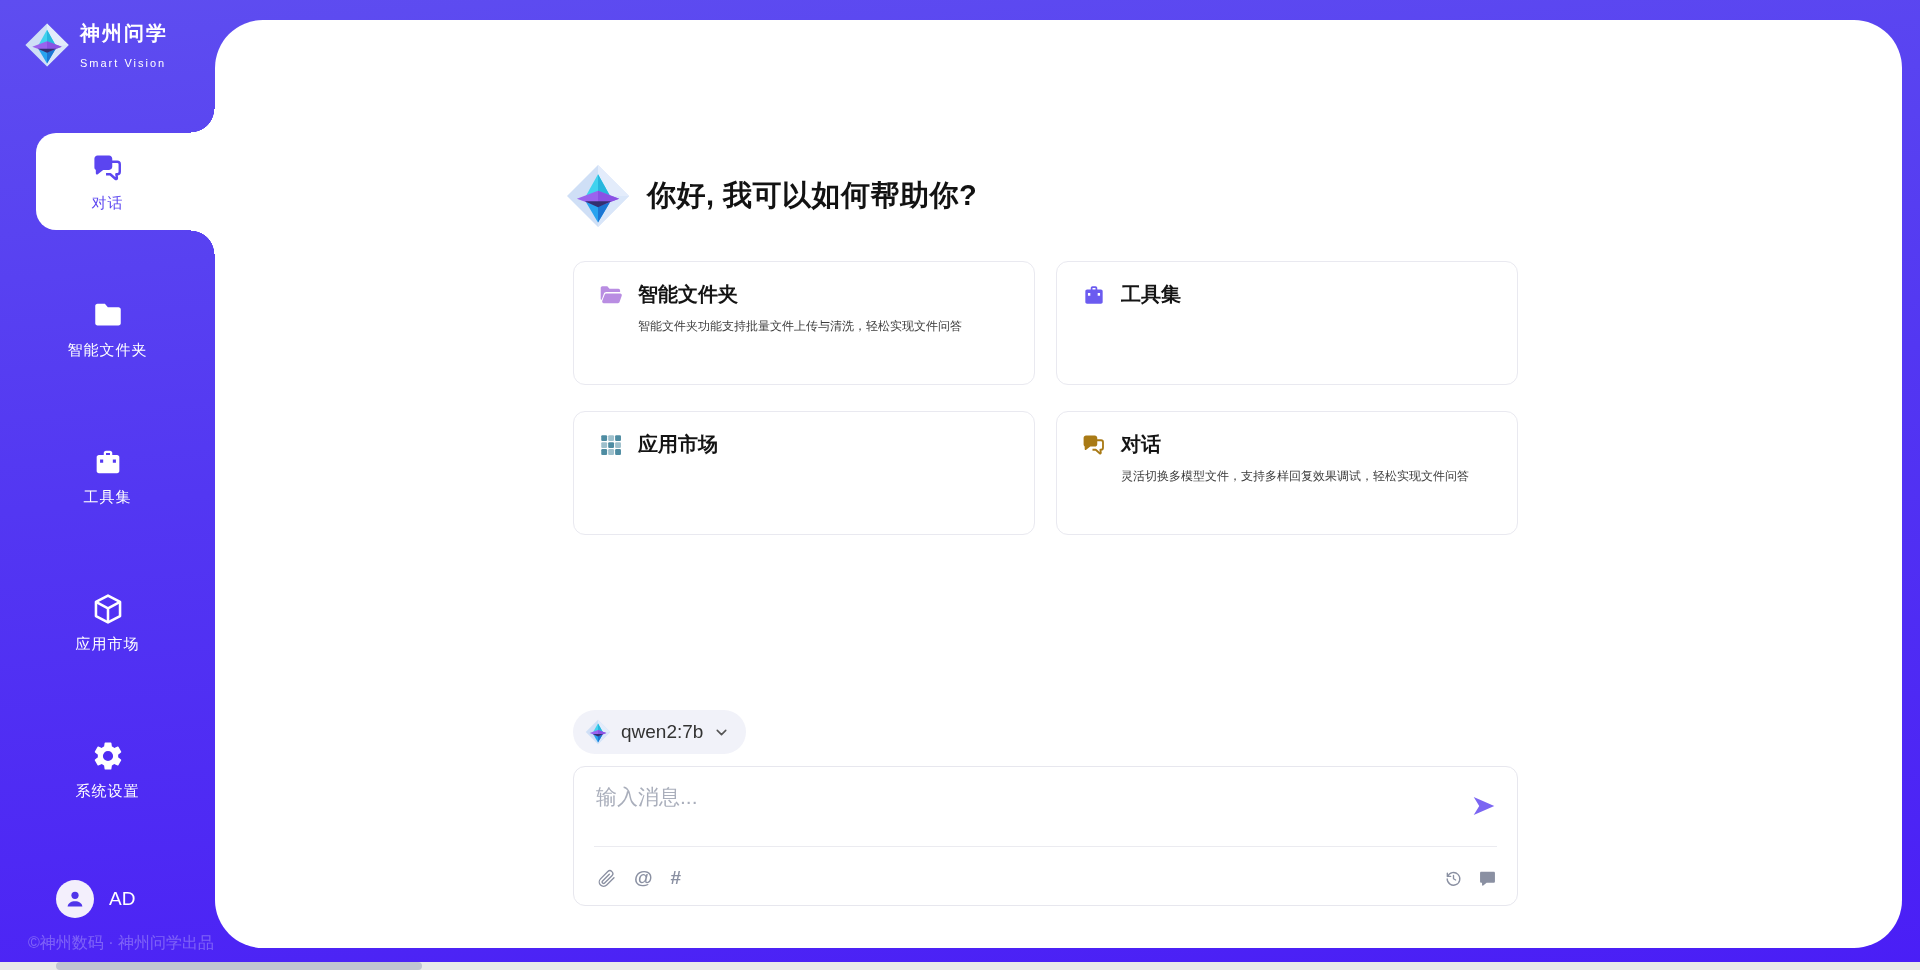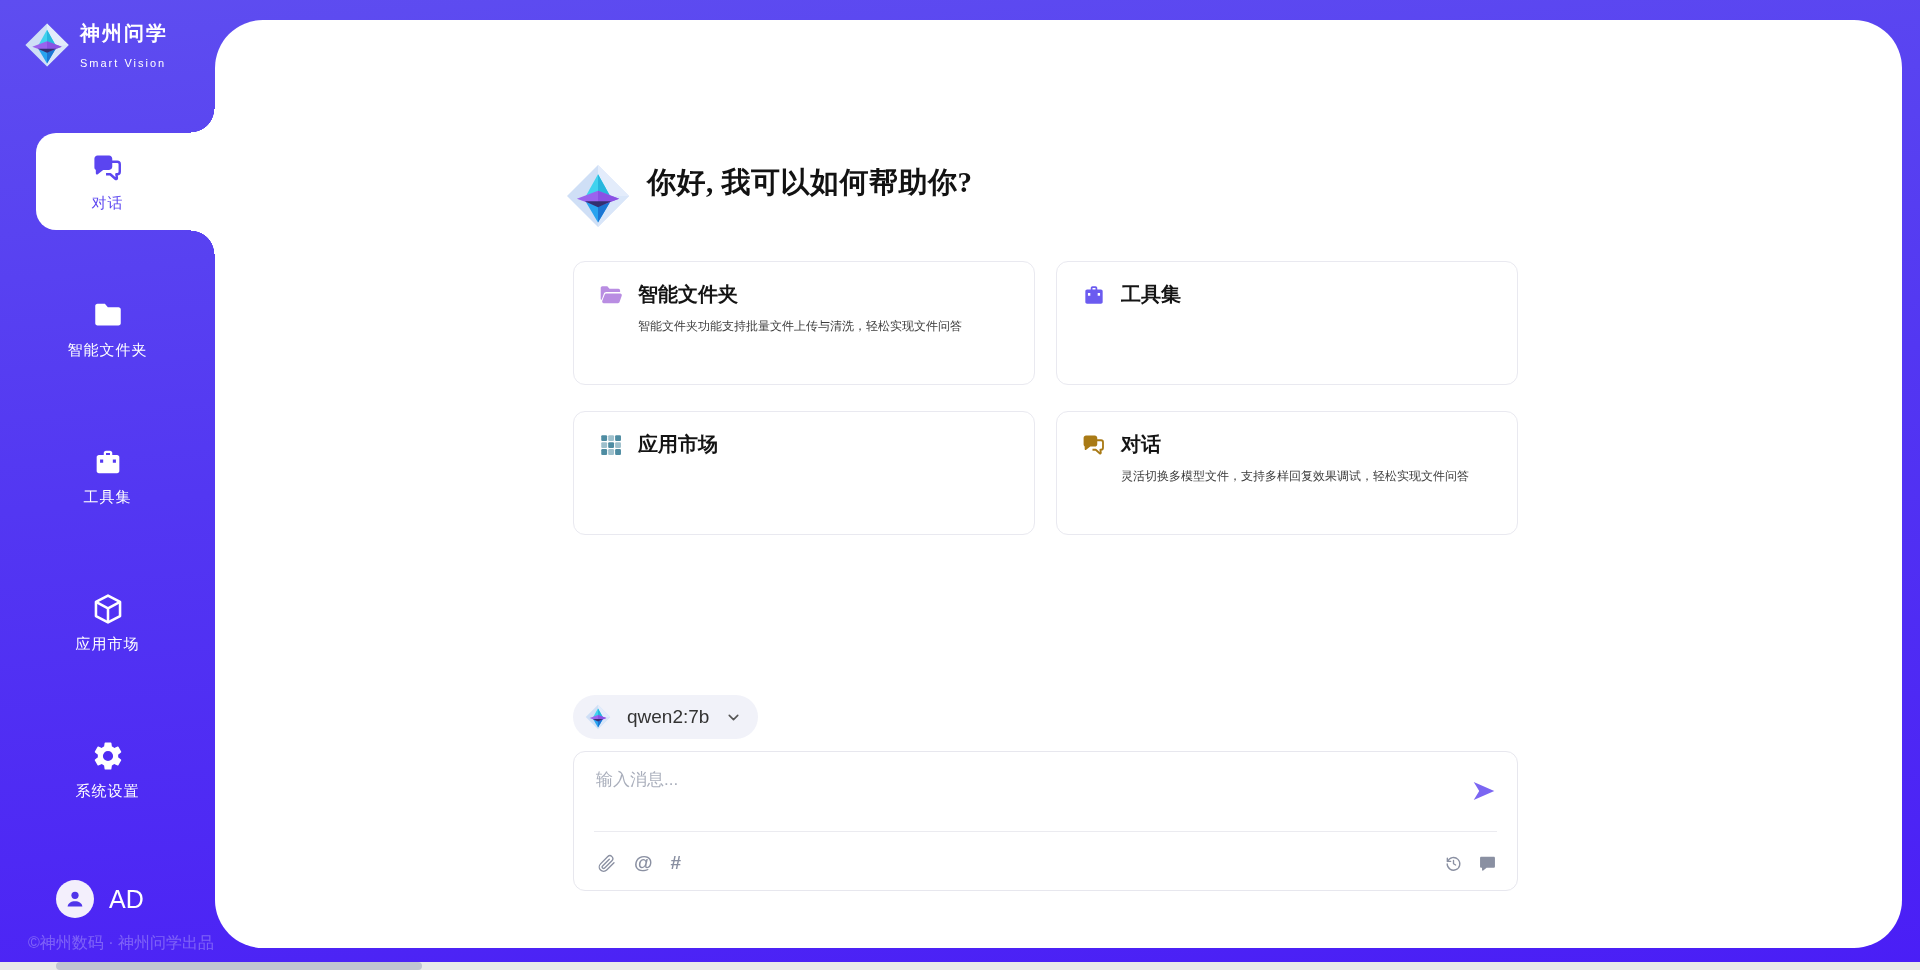--- a/index.html
+++ b/index.html
@@ -44,25 +44,25 @@
   .nav-item.active .tabbg::after {
     content:''; position:absolute; right:0; bottom:-24px; width:24px; height:24px;
     background:radial-gradient(circle 24px at 0 100%, rgba(0,0,0,0) 23px, #fff 23.5px);
   }
   .nav-item .nicon, .nav-item .nlabel { z-index:1; }
 
   .user { position:absolute; bottom:52px; left:56px; display:flex; align-items:center; gap:15px; }
   .avatar { width:38px; height:38px; border-radius:50%; background:#f3effc;
     display:flex; align-items:center; justify-content:center; }
   .avatar svg { width:24px; height:24px; color:#4f35ea; }
-  .user-name { color:#fff; font-size:25px; }
+  .user-name { color:#fff; font-size:19px; }
   .side-footer { position:absolute; bottom:16px; left:28px; color:rgba(255,255,255,.28); font-size:16px; white-space:nowrap; }
 
   
-  .greeting { display:flex; align-items:flex-start; gap:16px; margin-left:-8px;font-family:Liberation Serif, serif; }
+  .greeting { display:flex; align-items:center; gap:16px; margin-left:-8px; }
   .greeting svg { width:66px; height:66px; }
   .greeting h1 { font-size:29px; font-weight:700; color:#121212; letter-spacing:.5px; }
 
   
   .cards { margin-top:32px; display:grid; grid-template-columns:462px 462px; gap:26px 21px; }
   .card {
     border:1px solid #e9e9f0; border-radius:12px; background:#fff;
     padding:19px 24px 20px; cursor:pointer; height:124px;
   }
   .card-head { display:flex; align-items:center; gap:14px; }
@@ -70,34 +70,34 @@
   .card-title { font-size:20px; font-weight:700; color:#141414; }
   .card-desc { margin:8px 0 0 40px; font-size:12px; color:#3c3c3c; line-height:1.7; }
   .ic-folder { color:#b98de2; }
   .ic-toolbox { color:#6b5bf0; }
   .ic-grid { color:#4e8ca2; }
   .ic-chat-gold { color:#a97a15; }
 
   
   .chat-zone { margin-top:160px; }
   .model-pill {
-    display:inline-flex; align-items:center; gap:16px;
-    background:#f1f2f9; border-radius:23px; padding:9px 16px 9px 12px; cursor:pointer;
+    display:inline-flex; align-items:center; gap:10px;
+    background:#f1f2f9; border-radius:23px; padding:9px 16px 9px 12px; cursor:pointer;margin-top:15px;
   }
   .model-pill svg.mini { width:26px; height:26px; }
   .model-name { font-size:19px; color:#333; }
   .model-pill .chev { width:17px; height:17px; color:#555; }
 
   .input-box {
     margin-top:12px; position:relative; height:140px;
     border:1px solid #e7e7ee; border-radius:12px; background:#fff;
   }
   .msg-input {
     position:absolute; left:22px; top:18px; right:70px; border:none; outline:none;
-    font-size:17px; color:#0f172a; font-family:inherit; background:transparent;
+    font-size:21px; color:#0f172a; font-family:inherit; background:transparent;
   }
   .msg-input::placeholder { color:#a9aebb; }
   .send-btn { position:absolute; right:20px; top:26px; width:26px; height:26px; cursor:pointer; color:#7b66f2; }
   .in-divider { position:absolute; left:20px; right:20px; top:79px; height:1px; background:#ebebf0; }
   .in-toolbar { position:absolute; left:22px; right:20px; bottom:17px; display:flex; align-items:center; gap:18px; color:#8a90a2; }
   .tool-ic { width:20px; height:20px; cursor:pointer; display:flex; align-items:center; justify-content:center; }
   .tool-ic svg { width:19px; height:19px; }
   .tool-txt { font-size:19px; line-height:20px; cursor:pointer; font-weight:600; }
   .tb-right { margin-left:auto; display:flex; align-items:center; gap:14px; }
 

